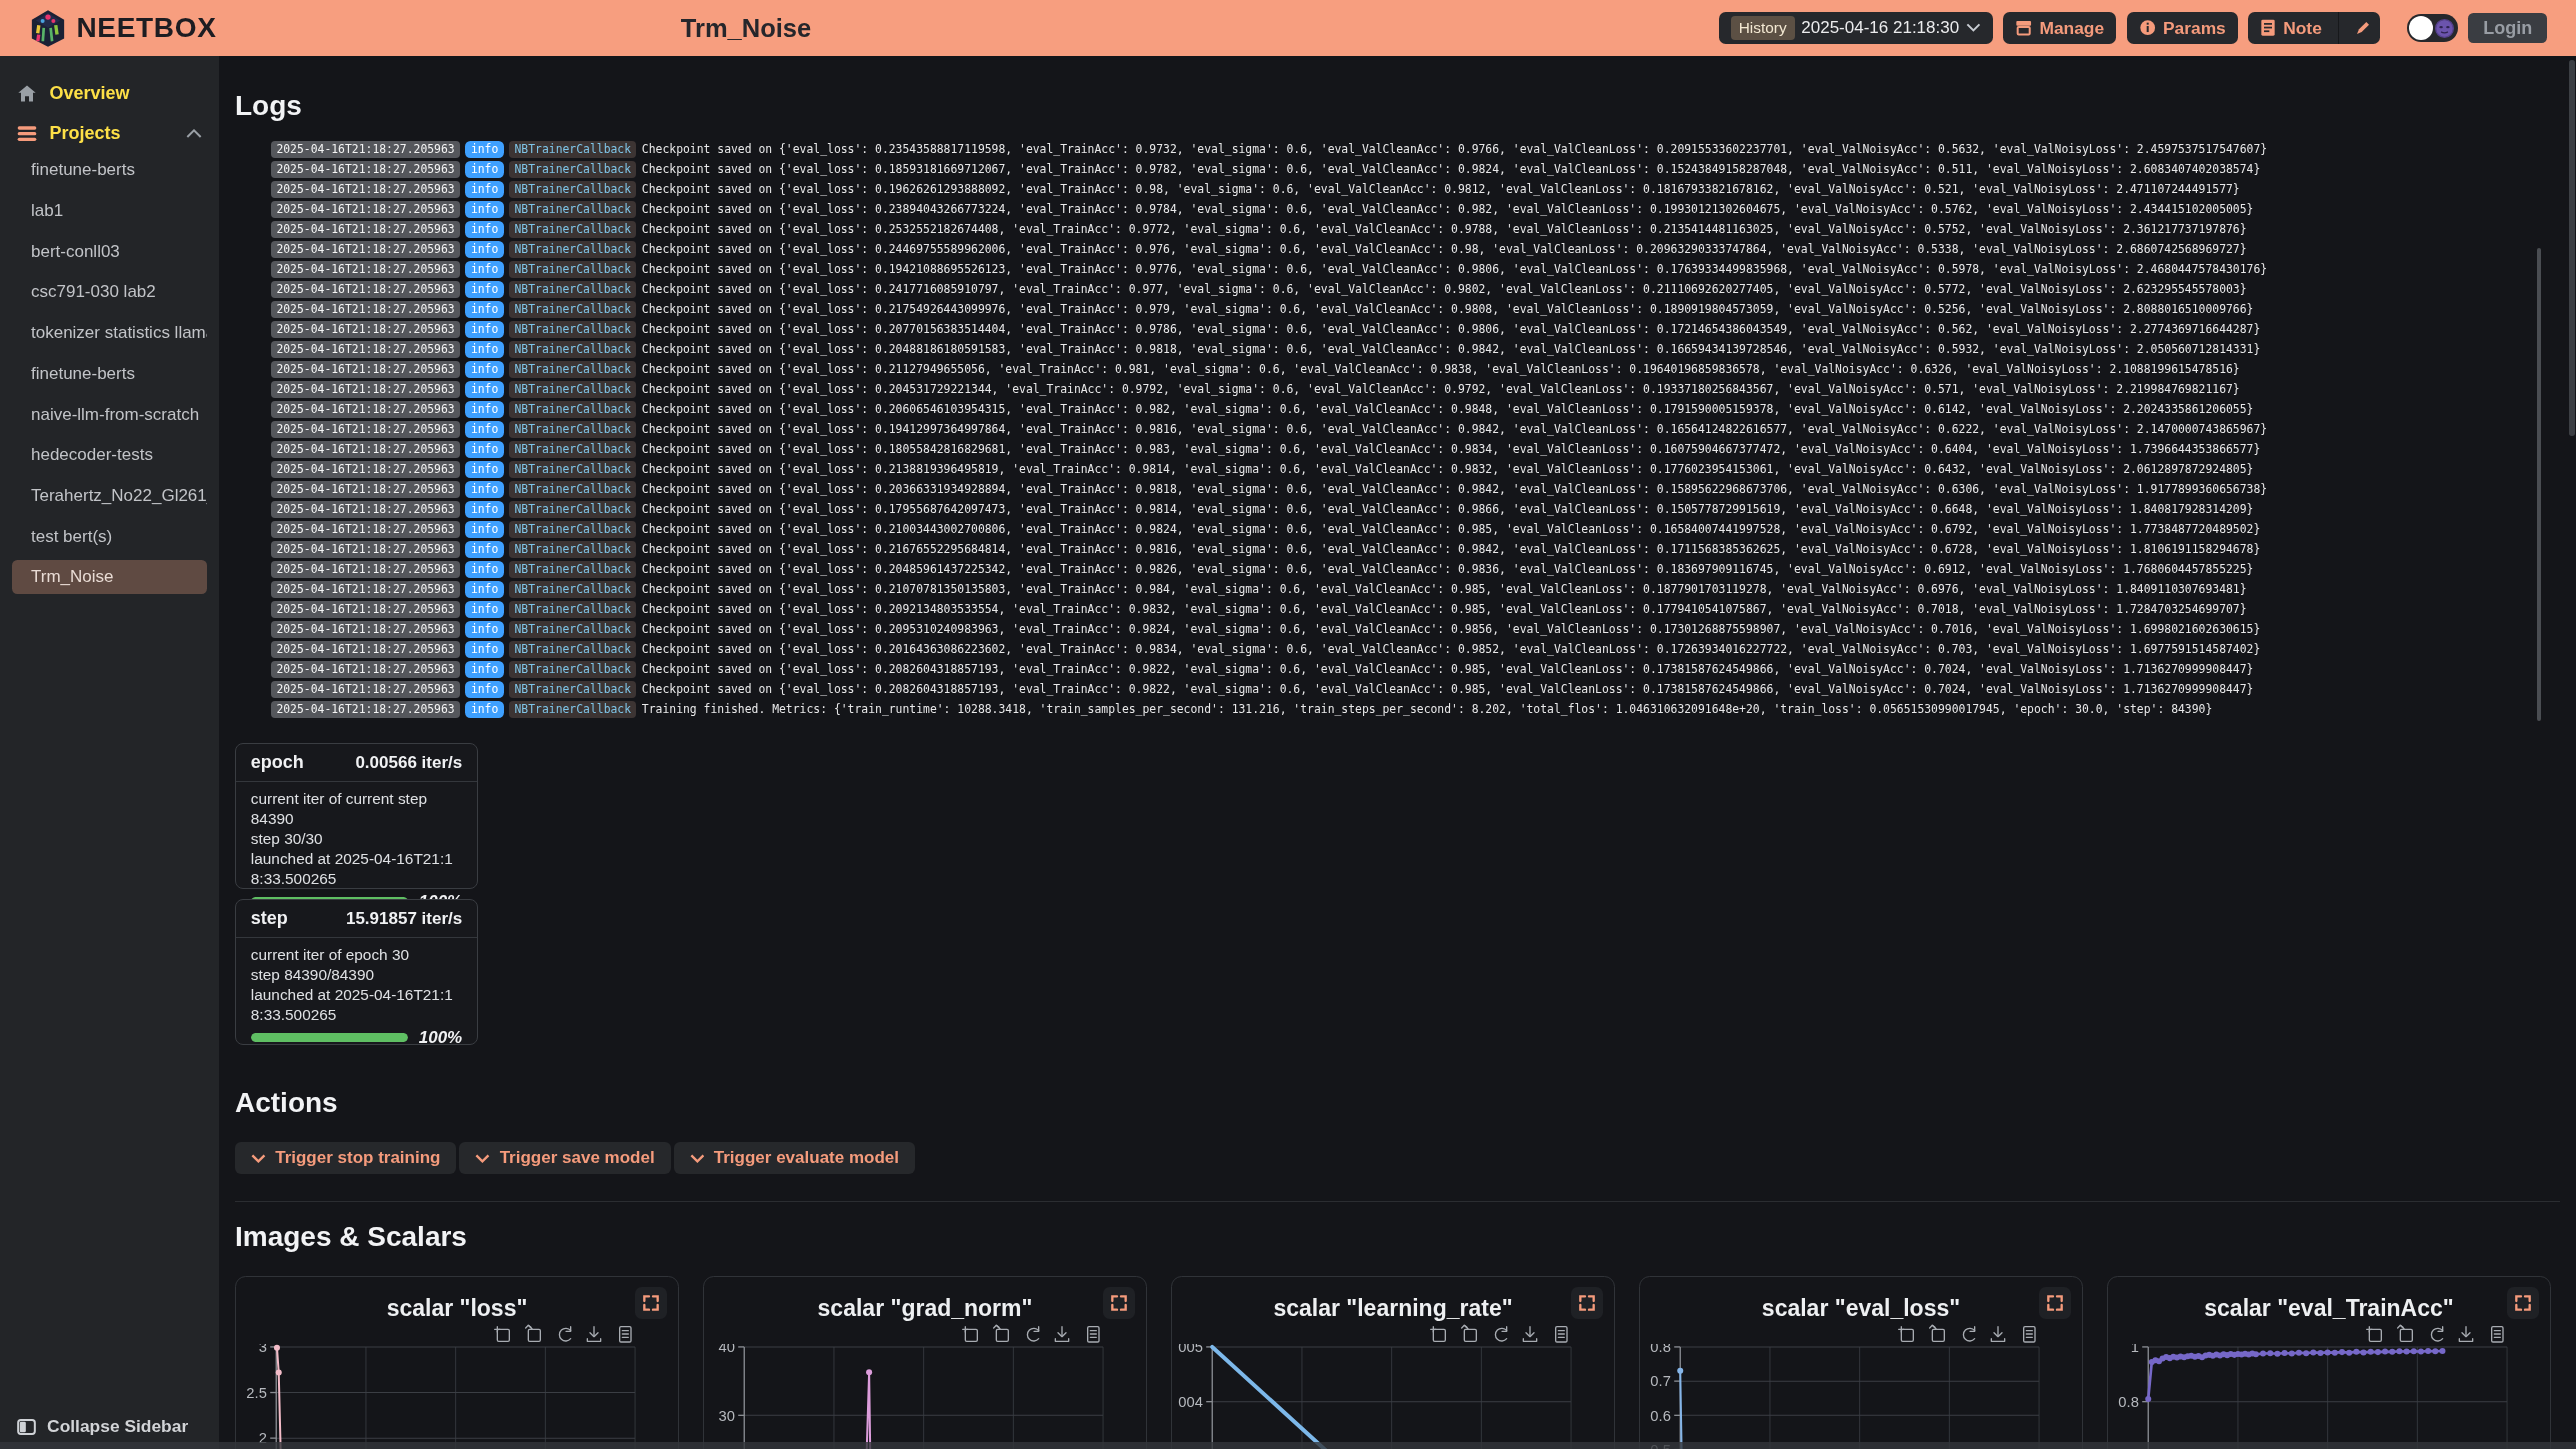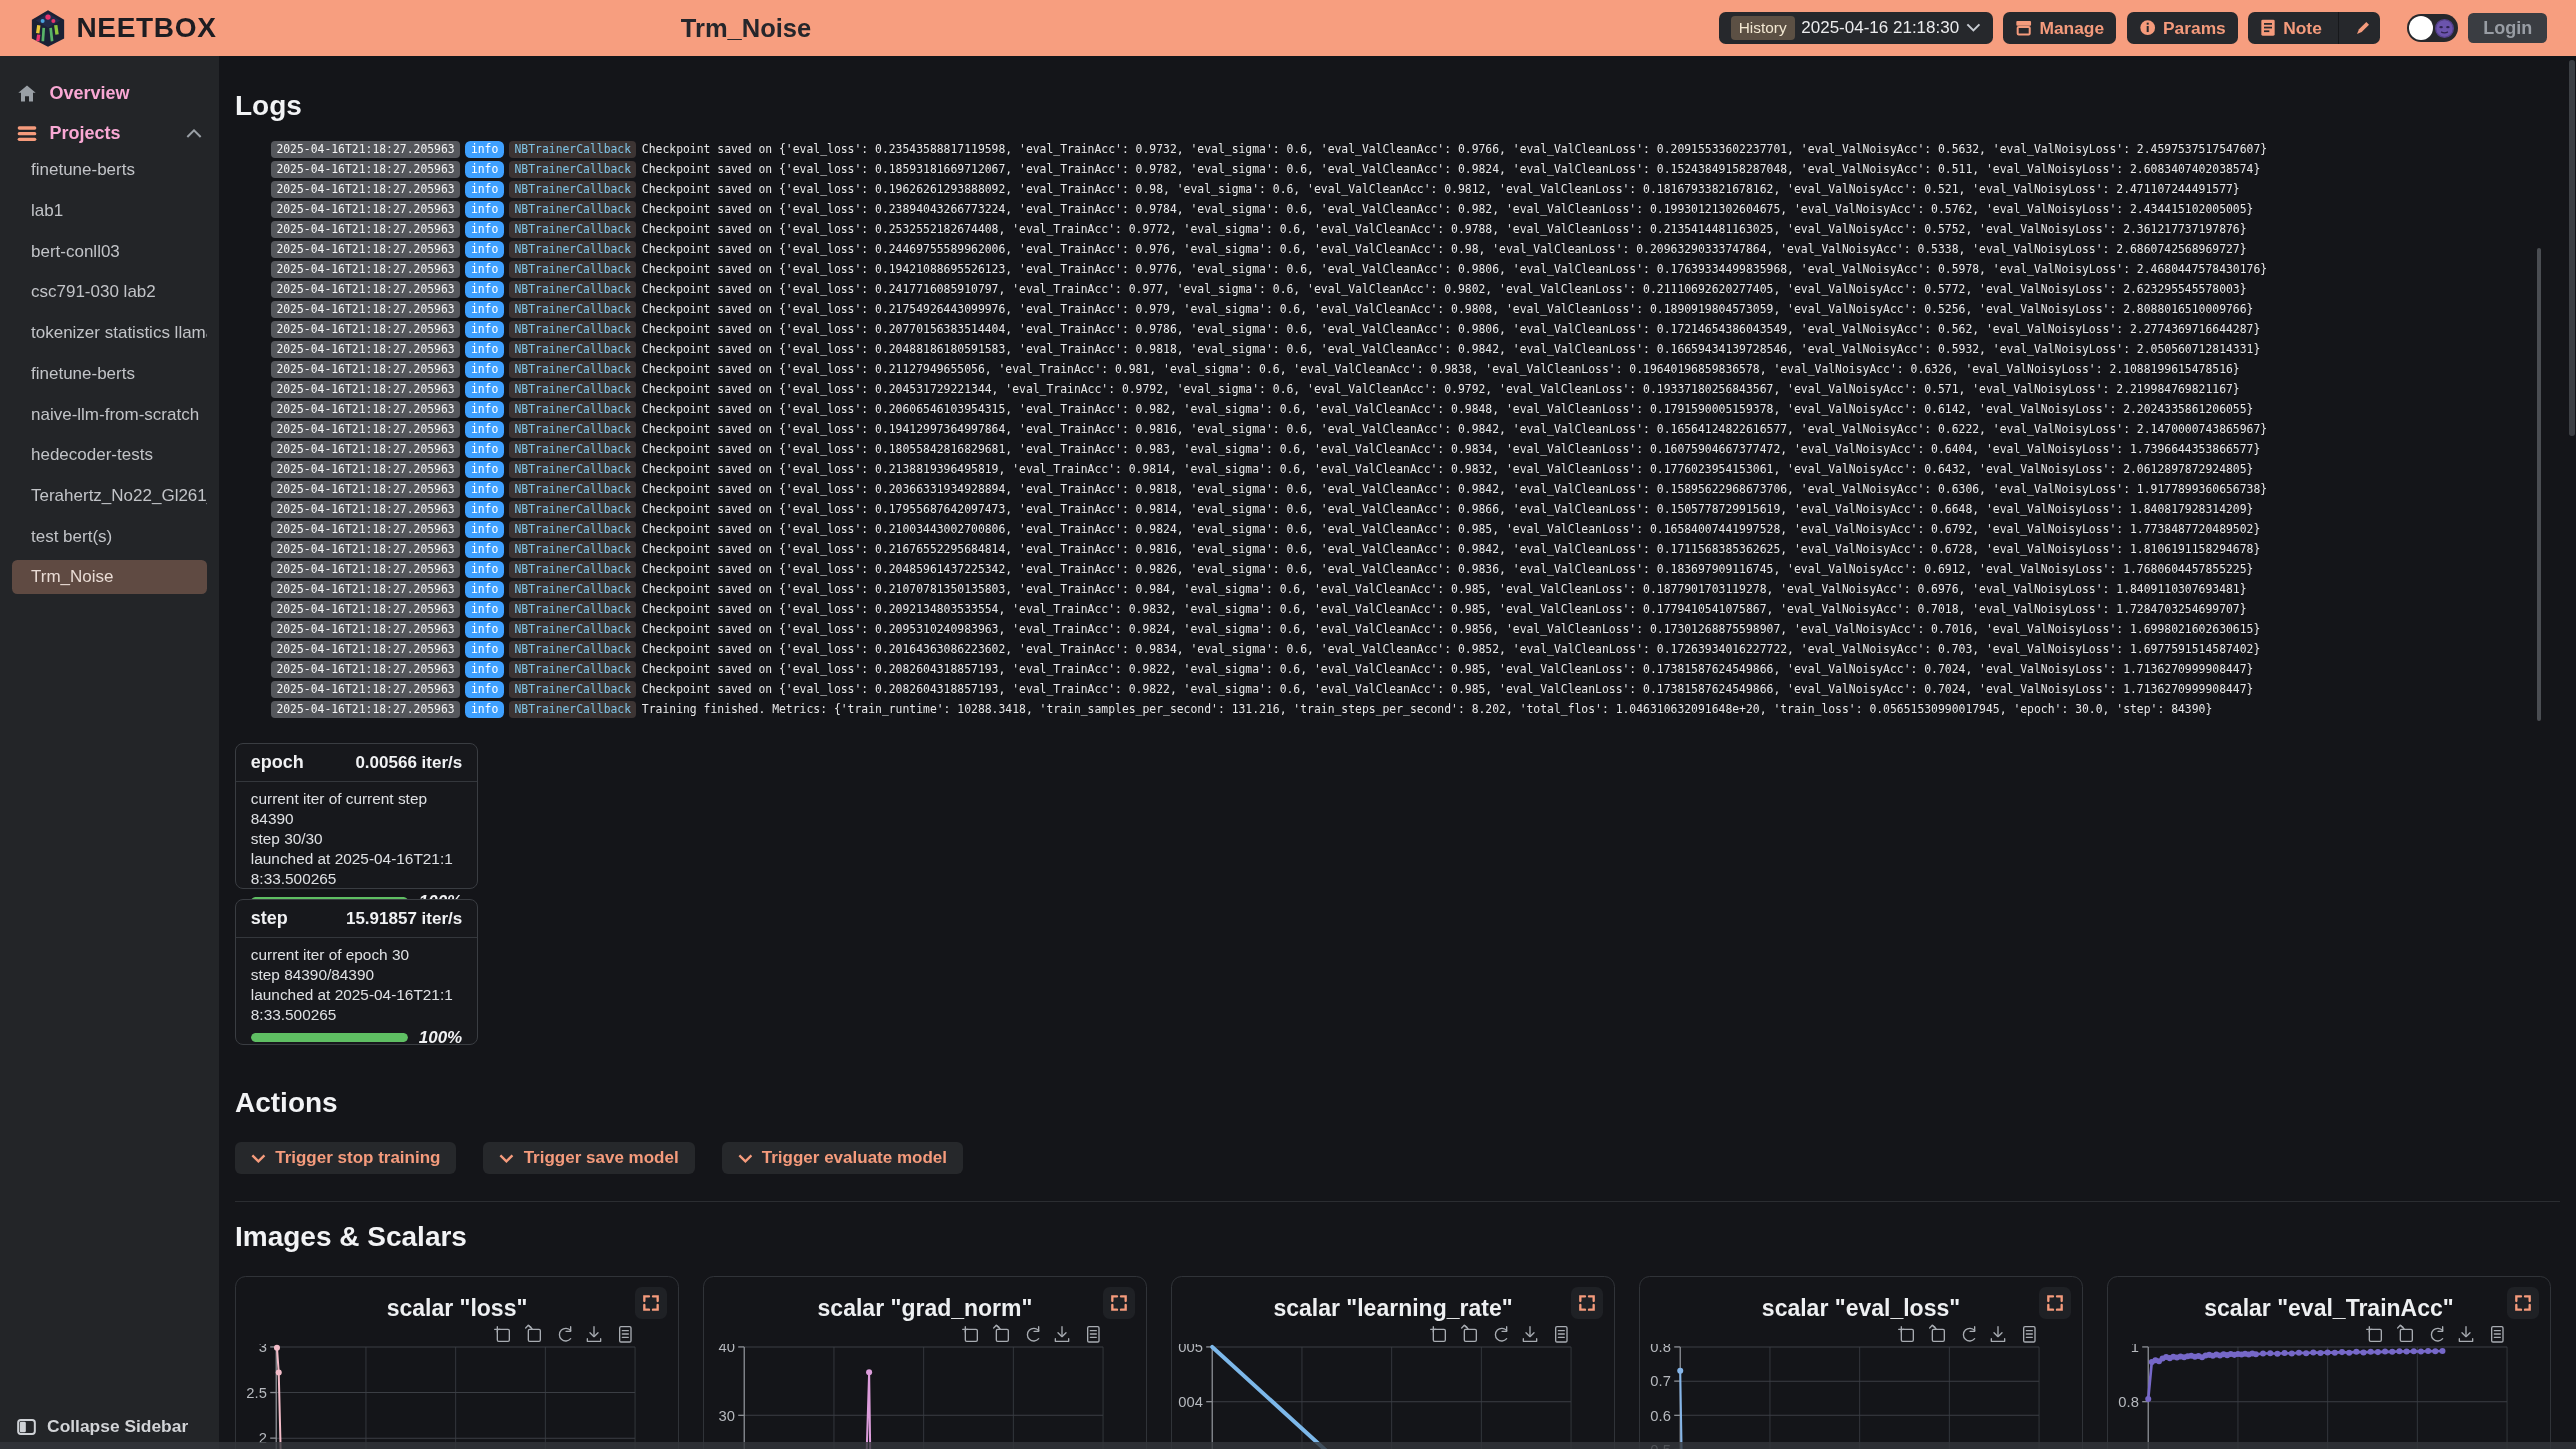--- a/index.html
+++ b/index.html
@@ -21,21 +21,21 @@
   .note-pencil { padding:0 9.4px; display:flex; align-items:center; height:100%; }
   .toggle { width:51px; height:28px; border-radius:14px; background:#26282c; position:relative; margin-left:16px; cursor:pointer; }
   .toggle .knob { position:absolute; left:2px; top:2px; width:24px; height:24px; border-radius:50%; background:#ffffff; }
   .toggle .moon { position:absolute; right:3.4px; top:4.7px; }
   .login-btn { height:29.5px; background:#3a3d42; border-radius:5.4px; color:#989da4; font-size:18px; font-weight:600;
                display:flex; align-items:center; padding:0 14.8px; cursor:pointer; }
   
   .app { display:flex; height:1393px; }
   .sidebar { width:219px; background:#232528; position:relative; flex-shrink:0; padding-top:17.4px; }
   .side-row { display:flex; align-items:center; gap:12px; padding:0 17.4px; height:40px; cursor:pointer; }
-  .side-row .txt { color:#f9a8d4; font-size:18px; font-weight:700; }
+  .side-row .txt { color:#fde047; font-size:18px; font-weight:700; }
   .side-row .spacer { margin-left:auto; }
   .proj-item { margin:0 12px; height:34px; border-radius:5.4px; display:flex; align-items:center; padding:0 19px;
                color:#c2c4c8; font-size:17px; cursor:pointer; margin-bottom:6.7px; white-space:nowrap; overflow:hidden; }
   .proj-item.selected { background:#5f4a42; color:#e9dcd5; }
   .collapse-row { position:absolute; bottom:12px; left:17.4px; display:flex; align-items:center; gap:10.7px; cursor:pointer; }
   .collapse-row .txt { color:#d2d4d7; font-size:17.4px; font-weight:600; }
   .main { flex:1; position:relative; padding:0 0 0 16px; overflow:hidden; }
   .section-h { font-size:28px; font-weight:700; color:#f2f3f5; }
   
   #logs-heading { margin-top:34px; }
@@ -54,21 +54,21 @@
   .prog-name { color:#f0f1f3; font-size:18px; font-weight:600; }
   .prog-rate { color:#f0f1f3; font-size:17px; font-weight:700;margin-left:24px; }
   .prog-body { padding:6.7px 14.8px 0 14.8px; color:#dfe1e4; font-size:15.4px; line-height:20px; }
   .prog-launch { word-break:break-all; }
   .bar-row { display:flex; align-items:center; margin-top:2.7px; }
   .bar-track { flex:1; height:8.7px; border-radius:4.7px; background:#2a2c30; overflow:hidden; }
   .bar-fill { height:100%; background:#5fbf63; border-radius:4.7px; }
   .bar-label { margin-left:10.7px; color:#f0f1f3; font-size:17px; font-weight:700;font-style:italic; }
   
   #act-heading { margin-top:42px; }
-  .act-row { display:flex; gap:27px; margin-top:23px; }
+  .act-row { display:flex; gap:3px; margin-top:23px; }
   .act-btn { display:flex; align-items:center; gap:9.4px; height:32px; padding:0 16px; background:#26282b;
              border-radius:6px; color:#f59b7c; font-size:17px; font-weight:600; cursor:pointer; }
   .divider { border:none; border-top:0.7px solid #2b2d31; margin:27px 16px 0 0; }
   
   #img-heading { margin-top:19px; }
   .charts-row { display:flex; gap:24px; margin-top:23px; }
   .chart-card { width:444px; height:376px; border:1px solid #303338; border-radius:10.7px; position:relative; flex-shrink:0; }
   .chart-title { text-align:center; padding-top:17.4px; font-size:23px; font-weight:700; color:#eef0f2; }
   .fs-btn { position:absolute; top:9.4px; right:10.7px; width:32px; height:32px; background:#1f2125; border-radius:6.7px;
             display:flex; align-items:center; justify-content:center; cursor:pointer; }

